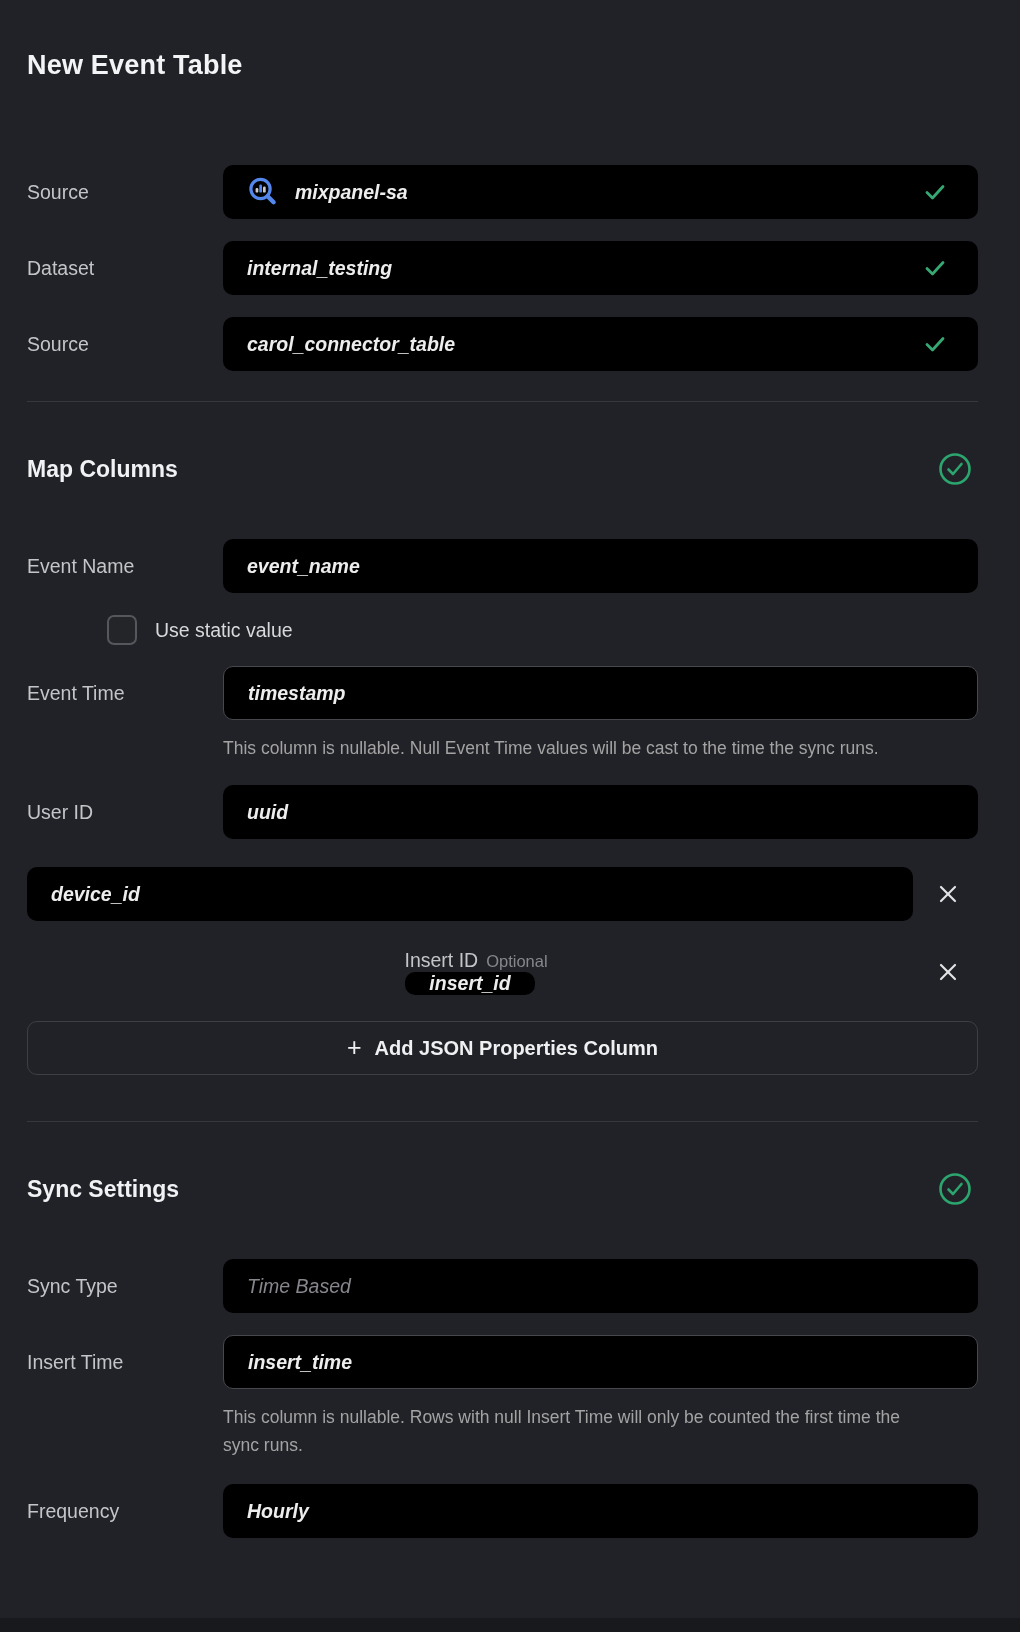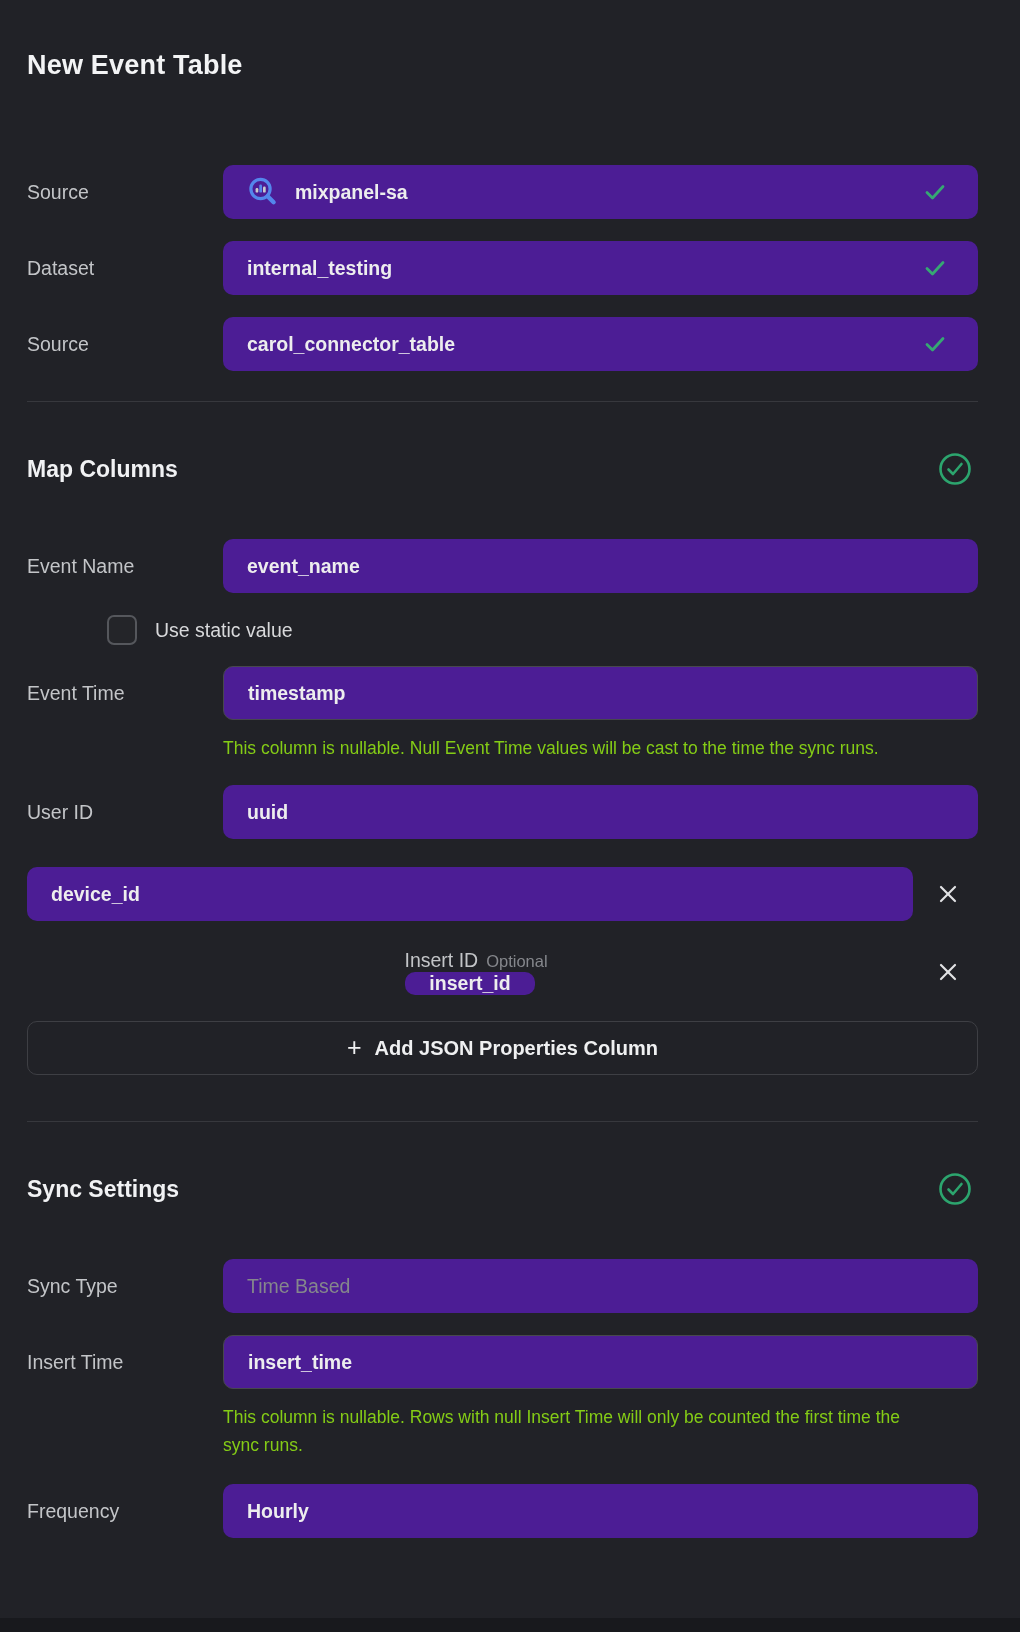--- a/index.html
+++ b/index.html
@@ -18,23 +18,23 @@
     margin-top:20px;
   }
   .top-spacer { height:84px; }
 
   .form-row { display:flex; align-items:center; margin-bottom:22px; position:relative; }
   .row-label { width:196px; flex-shrink:0; font-size:19.5px; color:#c3c5c8; }
   .label-sub { font-size:16.5px; color:#85878c; margin-top:5px; margin-left:10px; }
   .label-inline-optional { font-size:16.5px; color:#85878c; margin-left:8px; }
 
   .field {
-    flex:1; height:54px; background:#4c1d95; border-radius:10px;
+    flex:1; height:54px; background:#000000; border-radius:10px;
     display:flex; align-items:center; padding:0 24px;
-    font-size:19.5px; font-weight:600; color:#ededee; position:relative;
+    font-size:19.5px; font-weight:600; color:#ededee; position:relative;font-style:italic;
   }
   .field.bordered { border:1px solid #47484d; }
   .field .field-check { position:absolute; right:30px; top:50%; transform:translateY(-50%); display:flex; }
   .field.disabled-field { color:#85878c; font-weight:400; }
   .src-icon { margin-right:16px; display:flex; }
 
   .optional-row .field { margin-right:65px; }
   .x-btn {
     position:absolute; right:16px; top:50%; transform:translateY(-50%);
     width:28px; height:28px; background:none; border:none; cursor:pointer;
@@ -44,21 +44,21 @@
   .checkbox-row { display:flex; align-items:center; margin:0 0 21px 80px; }
   .checkbox {
     width:30px; height:30px; border:2px solid #55575c; border-radius:7px;
     background:#242529; cursor:pointer; flex-shrink:0;
   }
   .checkbox-label { margin-left:18px; font-size:19.5px; color:#d8d9db; }
 
   .row-mb14 { margin-bottom:14px; }
   .warning {
     margin:0 0 23px 196px; max-width:712px;
-    color:#84cc16; font-size:17.5px; line-height:28px;
+    color:#a3a3a3; font-size:17.5px; line-height:28px;
   }
 
   .divider { height:1px; background:#37383d; margin-top:30px; }
   .divider.d2 { margin-top:46px; }
 
   .section-head {
     display:flex; align-items:center; justify-content:space-between;
     margin-top:50px; margin-bottom:53px;
   }
   .section-title { font-size:23px; font-weight:700; color:#f1f2f4; }

